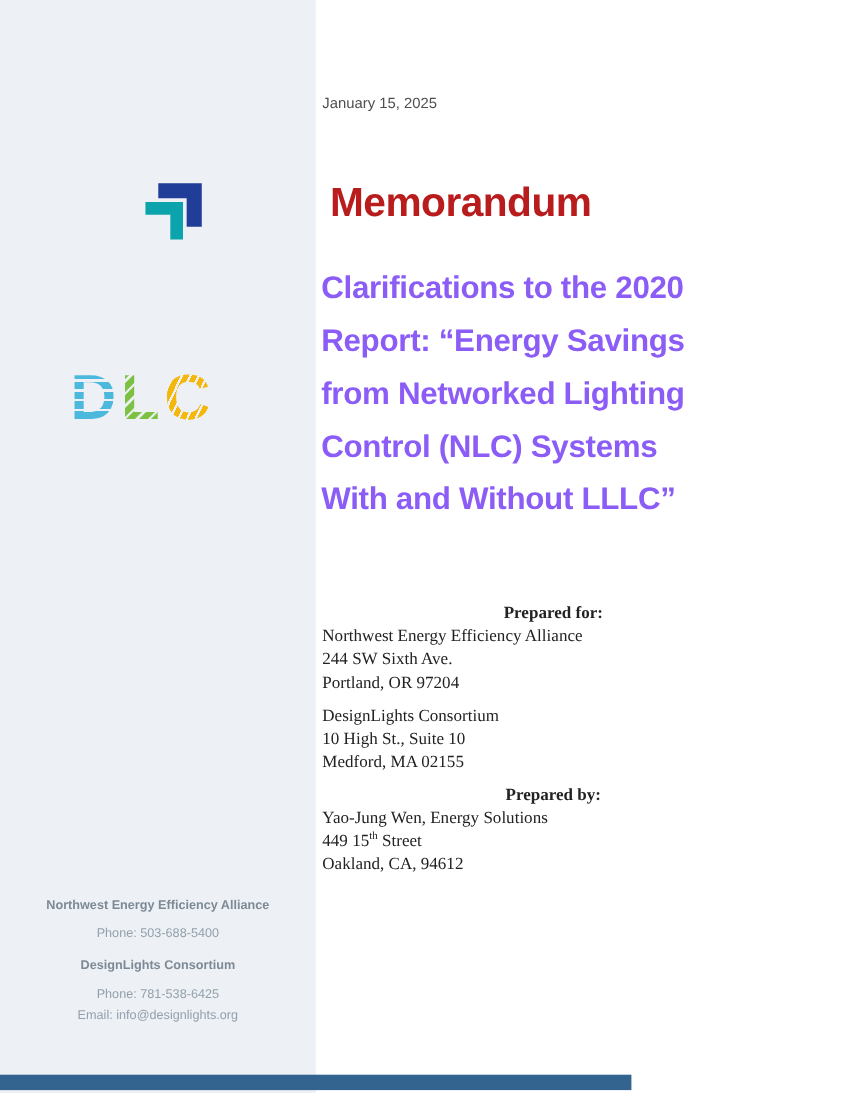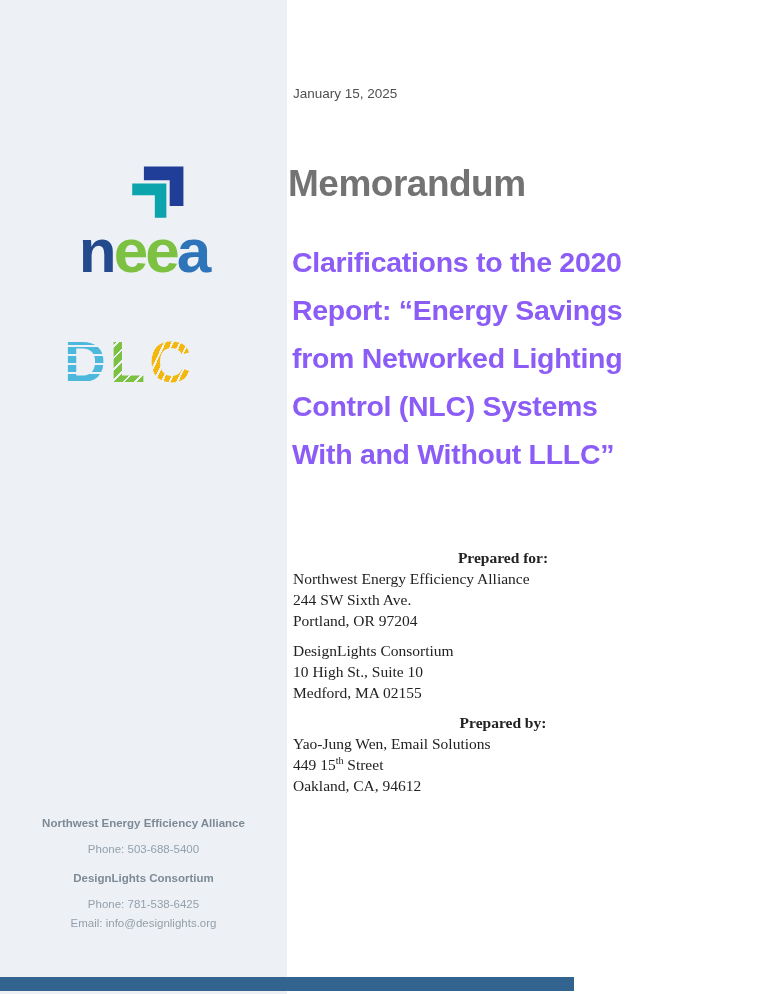--- a/index.html
+++ b/index.html
@@ -30,22 +30,22 @@
     .dlc-c{background:repeating-linear-gradient(115deg,#f4b70c 0 5px,rgba(0,0,0,0) 5px 7px);
       -webkit-background-clip:text;background-clip:text;color:transparent;}
   }
   
   .sidebar-footer{position:absolute;left:0;top:814px;width:287px;text-align:center;
     font-size:11.5px;line-height:19px;color:#93a0ac;}
   .footer-org{margin-bottom:10px;}
   .footer-org-name{font-weight:bold;color:#7d8a96;margin-bottom:7px;}
   
   .date{position:absolute;left:293px;top:86px;font-size:13.5px;color:#4f4f4f;}
-  .page-title{position:absolute;left:288px;top:162px;font-size:37px;line-height:44px;
-    font-weight:bold;color:#737373;letter-spacing:-0.5px;}
+  .page-title{position:absolute;left:300px;top:162px;font-size:37px;line-height:44px;
+    font-weight:bold;color:#b91c1c;letter-spacing:-0.5px;}
   .page-subtitle{position:absolute;left:292px;top:238px;font-size:28.5px;font-weight:bold;
     color:#8b5cf6;letter-spacing:-0.3px;}
   .page-subtitle .st-line{line-height:48px;height:48px;white-space:nowrap;}
   .prepared{position:absolute;left:293px;top:547px;width:420px;
     font-family:"Liberation Serif",serif;font-size:15.5px;line-height:21px;color:#222222;}
   .block-label{font-weight:bold;text-align:center;}
   .addr-block{margin-bottom:9px;}
   .prepared sup{font-size:10px;line-height:0;}
   
   .bottom-bar{position:absolute;left:0;bottom:3px;width:574px;height:14px;background:#33638f;}
@@ -55,23 +55,20 @@
 
 <div class="sidebar">
 
   <div class="neea-logo">
     <span class="neea-mark">
       <svg width="66" height="66" viewBox="0 0 24 24">
         <path d="M4.5 4.7 L11.8 12 L4.5 19.3" fill="none" stroke="#0ba3ac" stroke-width="4.2"></path>
         <path d="M11.6 3.6 L20 12 L11.6 20.4" fill="none" stroke="#203e98" stroke-width="5"></path>
       </svg>
     </span>
-    <div class="neea-text">
-      <span class="neea-n">n</span><span class="neea-ee">ee</span><span class="neea-a">a</span>
-    </div>
   </div>
 
   <div class="dlc-logo">
     <span class="dlc-d">D</span><span class="dlc-l">L</span><span class="dlc-c">C</span>
   </div>
 
   <div class="sidebar-footer">
     <div class="footer-org">
       <div class="footer-org-name">Northwest Energy Efficiency Alliance</div>
       <div>Phone: 503-688-5400</div>
@@ -104,19 +101,19 @@
     <div>244 SW Sixth Ave.</div>
     <div>Portland, OR 97204</div>
   </div>
   <div class="addr-block">
     <div>DesignLights Consortium</div>
     <div>10 High St., Suite 10</div>
     <div>Medford, MA 02155</div>
   </div>
   <div class="addr-block">
     <div class="block-label">Prepared by:</div>
-    <div>Yao-Jung Wen, Email Solutions</div>
+    <div>Yao-Jung Wen, Energy Solutions</div>
     <div><span>449 15</span><sup>th</sup><span> Street</span></div>
     <div>Oakland, CA, 94612</div>
   </div>
 </div>
 
 <div class="bottom-bar"></div>
 
 </body></html>

